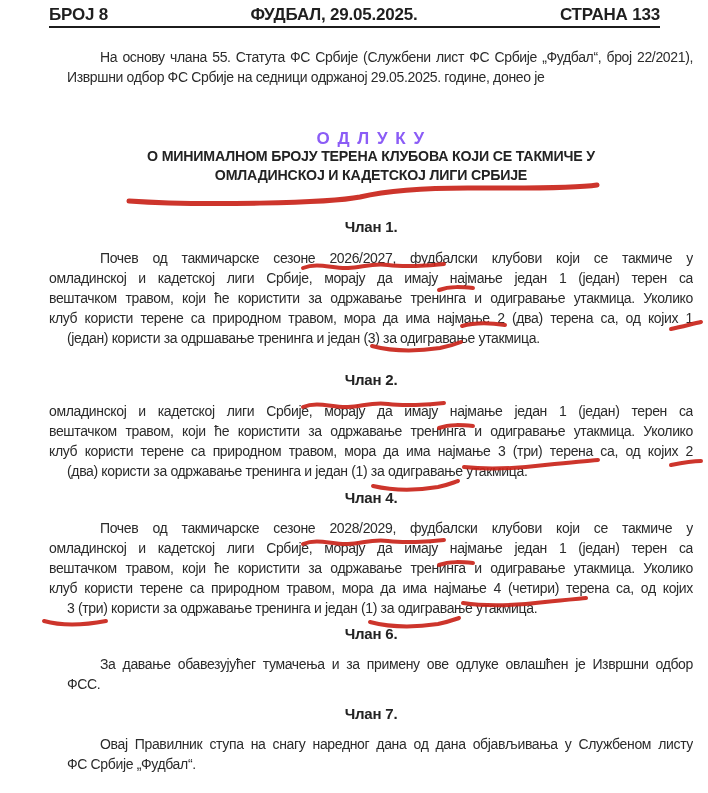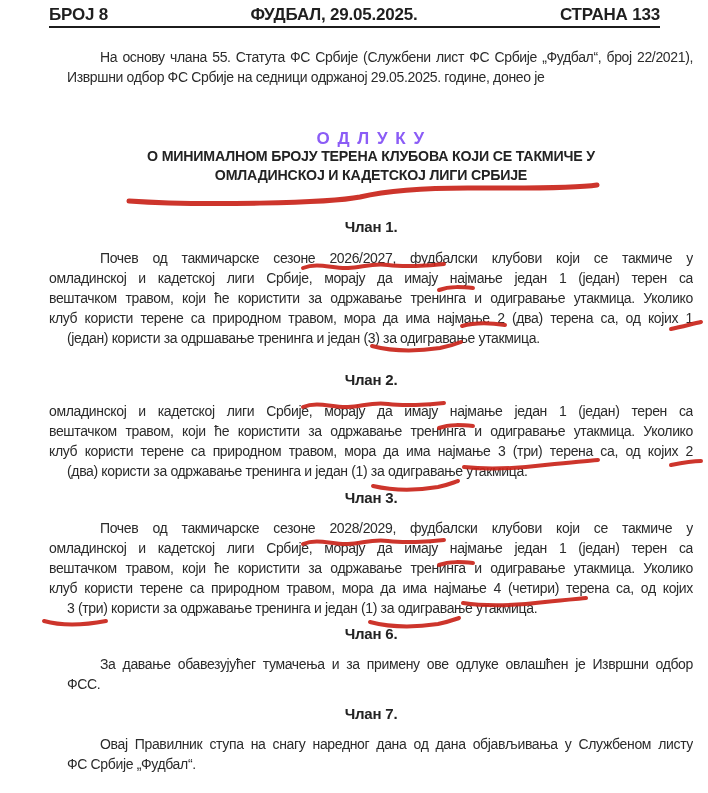--- a/index.html
+++ b/index.html
@@ -78,21 +78,21 @@
     </div>
 
     <div class="art-head mh2">Члан 2.</div>
     <div class="mp2">
       <div class="line">омладинској и кадетској лиги Србије, морају да имају најмање један 1 (један) терен са</div>
       <div class="line">вештачком травом, који ће користити за одржавање тренинга и одигравање утакмица. Уколико</div>
       <div class="line">клуб користи терене са природном травом, мора да има најмање 3 (три) терена са, од којих 2</div>
       <div class="line last">(два) користи за одржавање тренинга и један (1) за одигравање утакмица.</div>
     </div>
 
-    <div class="art-head mh3">Члан 3.</div>
+    <div class="art-head mh3">Члан 4.</div>
     <div class="mp3">
       <div class="line indent">Почев од такмичарске сезоне 2028/2029, фудбалски клубови који се такмиче у</div>
       <div class="line">омладинској и кадетској лиги Србије, морају да имају најмање један 1 (један) терен са</div>
       <div class="line">вештачком травом, који ће користити за одржавање тренинга и одигравање утакмица. Уколико</div>
       <div class="line">клуб користи терене са природном травом, мора да има најмање 4 (четири) терена са, од којих</div>
       <div class="line last">3 (три) користи за одржавање тренинга и један (1) за одигравање утакмица.</div>
     </div>
 
     <div class="art-head mh6">Члан 6.</div>
     <div class="mp6">

